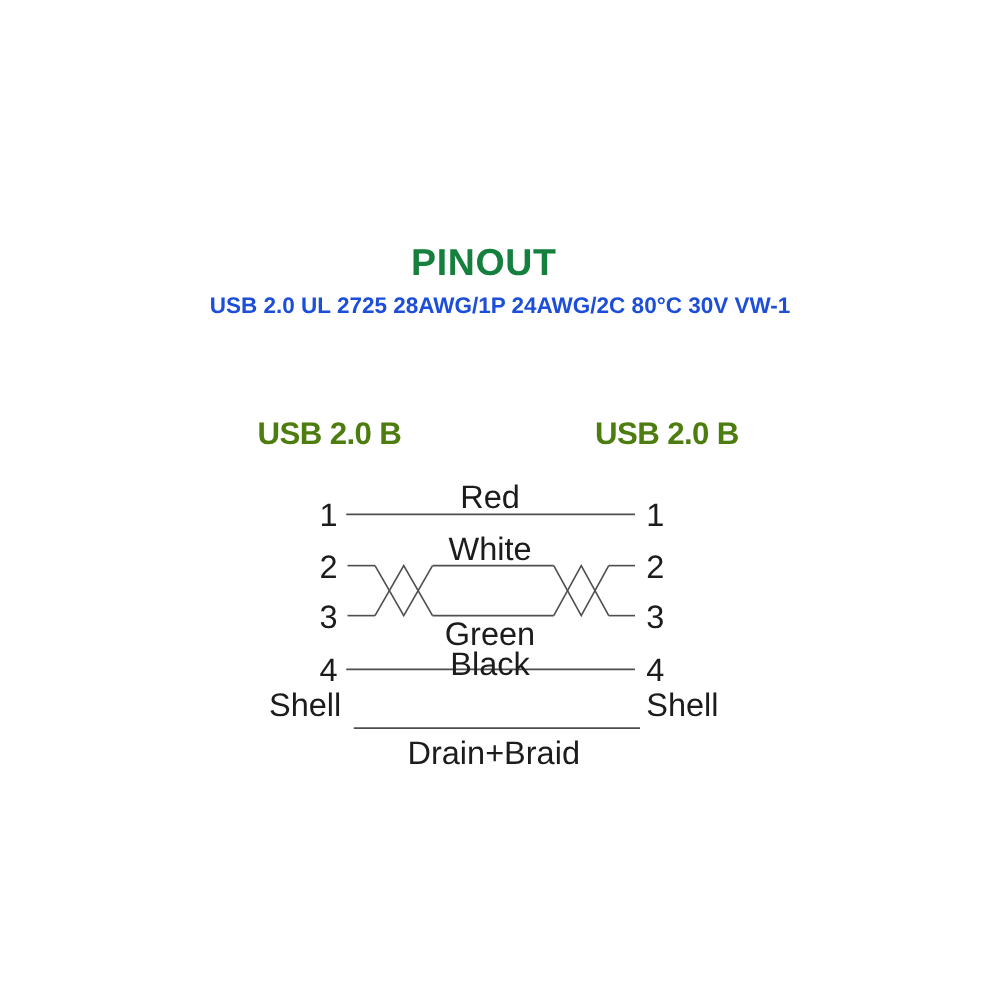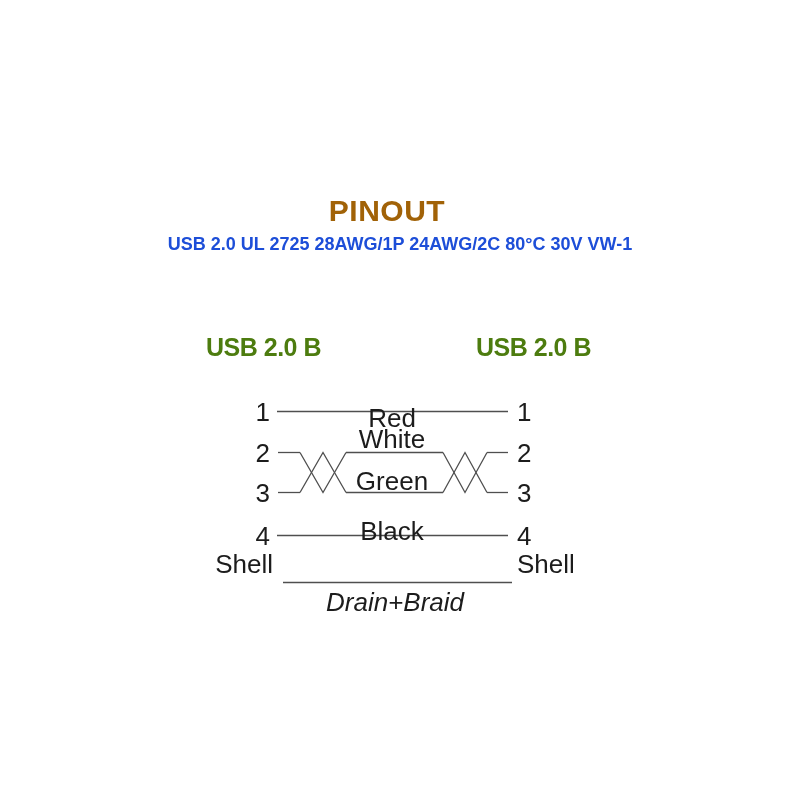--- a/index.html
+++ b/index.html
@@ -10,21 +10,21 @@
     color: #1c1c1c;
     overflow: hidden;
   }
   .abs { position: absolute; white-space: nowrap; }
 
   .page-title {
     left: 287px; top: 194px; width: 200px;
     text-align: center;
     font-size: 30px; font-weight: bold;
     letter-spacing: 0.5px;
-    color: #a16207;
+    color: #15803d;
   }
   .page-subtitle {
     left: 0; top: 234px; width: 800px;
     text-align: center;
     font-size: 18px; font-weight: bold;
     color: #1d4ed8;
   }
   .connector-header {
     top: 333px; width: 112px;
     text-align: center;
@@ -48,25 +48,25 @@
   .row3 { top: 480px; }
   .row4 { top: 523px; }
   .row-shell { top: 551px; }
 
   .wire-label {
     left: 292px; width: 200px;
     text-align: center;
     font-size: 26px; line-height: 26px;
     color: #1c1c1c;
   }
-  .wire-red   { top: 405px; }
+  .wire-red   { top: 384px; }
   .wire-white { top: 426px; text-align: center; }
-  .wire-green { top: 468px; }
+  .wire-green { top: 494px; }
   .wire-black { top: 518px; }
-  .wire-drain { top: 589px; left: 295px; font-style: italic; }
+  .wire-drain { top: 589px; left: 295px; }
 
   svg.wiring {
     position: absolute; left: 0; top: 0;
     width: 800px; height: 800px;
   }
   svg.wiring path {
     fill: none;
     stroke-width: 1.3;
     stroke-linecap: butt;
     stroke-linejoin: miter;

